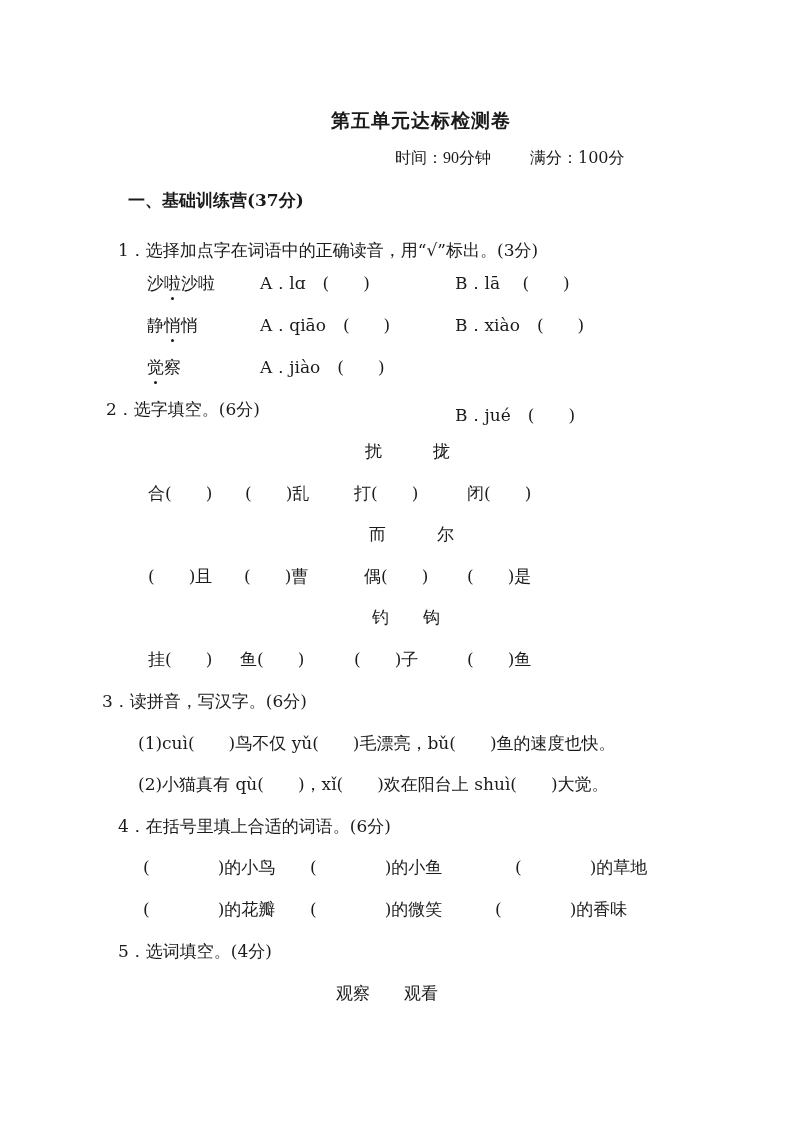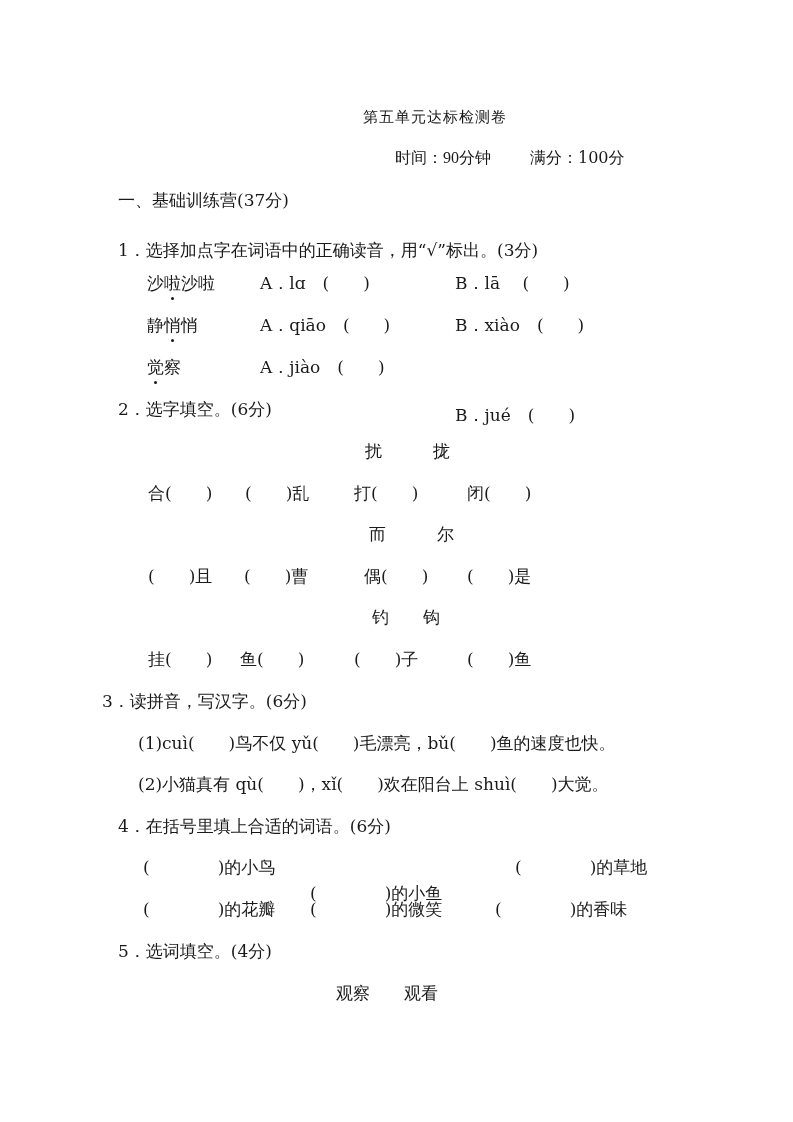--- a/index.html
+++ b/index.html
@@ -1,37 +1,37 @@
 <!DOCTYPE html>
 <html><head>
 <meta charset="utf-8">
 <style>
   html, body { margin: 0; padding: 0; background: #ffffff; }
   body { width: 793px; height: 1122px; position: relative; overflow: hidden;
          font-family: "DejaVu Serif", "Liberation Serif", serif; color: #1a1a1a; }
   .abs { position: absolute; white-space: nowrap; }
-  .title { font-size: 15px; font-weight: normal; letter-spacing: 1px; margin-left: 32px; }
+  .title { font-size: 19px; font-weight: bold; letter-spacing: 1px; }
   .meta { font-size: 16px; }
   .section { font-size: 17px; }
   .q { font-size: 17px; }
   .row { font-size: 17px; }
   .dot { position: relative; display: inline-block; }
   .dot::after { content: ""; position: absolute; left: 50%; bottom: -5px; width: 3px; height: 3px;
                 margin-left: -1.5px; background: #1a1a1a; border-radius: 50%; }
 </style>
 </head>
 <body>
 
 <div>
 
   <div class="abs title" style="left:331px; top:108px;">第五单元达标检测卷</div>
   <div class="abs meta" style="left:395px; top:148px;font-family:Liberation Serif, serif;">时间：90分钟</div>
   <div class="abs meta" style="left:530px; top:148px;">满分：100分</div>
 
-  <div class="abs section" style="left:118px; top:189px;">一、基础训练营(37分)</div>
+  <div class="abs section" style="left:128px; top:189px;font-weight:bold;">一、基础训练营(37分)</div>
 
   <div class="abs q" style="left:118px; top:231px;margin-top:8px;">1．选择加点字在词语中的正确读音，用“√”标出。(3分)</div>
 
   <div class="abs row" style="left:147px; top:272px;">
     <span>沙</span><span class="dot">啦</span><span>沙啦</span>
   </div>
   <div class="abs row" style="left:260px; top:272px;">A．lɑ　(　　)</div>
   <div class="abs row" style="left:455px; top:272px;">B．lā　 (　　)</div>
 
   <div class="abs row" style="left:147px; top:314px;">
@@ -39,21 +39,21 @@
   </div>
   <div class="abs row" style="left:260px; top:314px;">A．qiāo　(　　)</div>
   <div class="abs row" style="left:455px; top:314px;">B．xiào　(　　)</div>
 
   <div class="abs row" style="left:147px; top:356px;font-family:Liberation Mono, monospace;">
     <span></span><span class="dot">觉</span><span>察</span>
   </div>
   <div class="abs row" style="left:260px; top:356px;">A．jiào　(　　)</div>
   <div class="abs row" style="left:455px; top:356px;margin-top:48px;">B．jué　(　　)</div>
 
-  <div class="abs q" style="left:118px; top:398px;">2．选字填空。(6分)</div>
+  <div class="abs q" style="left:106px; top:398px;">2．选字填空。(6分)</div>
 
   <div class="abs row" style="left:365px; top:440px;">扰　　　拢</div>
   <div class="abs row" style="left:148px; top:482px;">合(　　)</div>
   <div class="abs row" style="left:245px; top:482px;">(　　)乱</div>
   <div class="abs row" style="left:354px; top:482px;">打(　　)</div>
   <div class="abs row" style="left:467px; top:482px;">闭(　　)</div>
 
   <div class="abs row" style="left:369px; top:523px;">而　　　尔</div>
   <div class="abs row" style="left:148px; top:565px;">(　　)且</div>
   <div class="abs row" style="left:244px; top:565px;">(　　)曹</div>
@@ -65,21 +65,21 @@
   <div class="abs row" style="left:240px; top:648px;">鱼(　　)</div>
   <div class="abs row" style="left:354px; top:648px;">(　　)子</div>
   <div class="abs row" style="left:467px; top:648px;">(　　)鱼</div>
 
   <div class="abs q" style="left:102px; top:690px;">3．读拼音，写汉字。(6分)</div>
   <div class="abs row" style="left:138px; top:732px;">(1)cuì(　　)鸟不仅 yǔ(　　)毛漂亮，bǔ(　　)鱼的速度也快。</div>
   <div class="abs row" style="left:138px; top:773px;">(2)小猫真有 qù(　　)，xǐ(　　)欢在阳台上 shuì(　　)大觉。</div>
 
   <div class="abs q" style="left:118px; top:815px;">4．在括号里填上合适的词语。(6分)</div>
   <div class="abs row" style="left:143px; top:856px;">(　　　　)的小鸟</div>
-  <div class="abs row" style="left:310px; top:856px;margin-top:26px;">(　　　　)的小鱼</div>
+  <div class="abs row" style="left:310px; top:856px;">(　　　　)的小鱼</div>
   <div class="abs row" style="left:515px; top:856px;">(　　　　)的草地</div>
   <div class="abs row" style="left:143px; top:898px;">(　　　　)的花瓣</div>
   <div class="abs row" style="left:310px; top:898px;">(　　　　)的微笑</div>
   <div class="abs row" style="left:495px; top:898px;">(　　　　)的香味</div>
 
   <div class="abs q" style="left:118px; top:940px;">5．选词填空。(4分)</div>
   <div class="abs row" style="left:336px; top:982px;">观察　　观看</div>
 
 </div>
 

